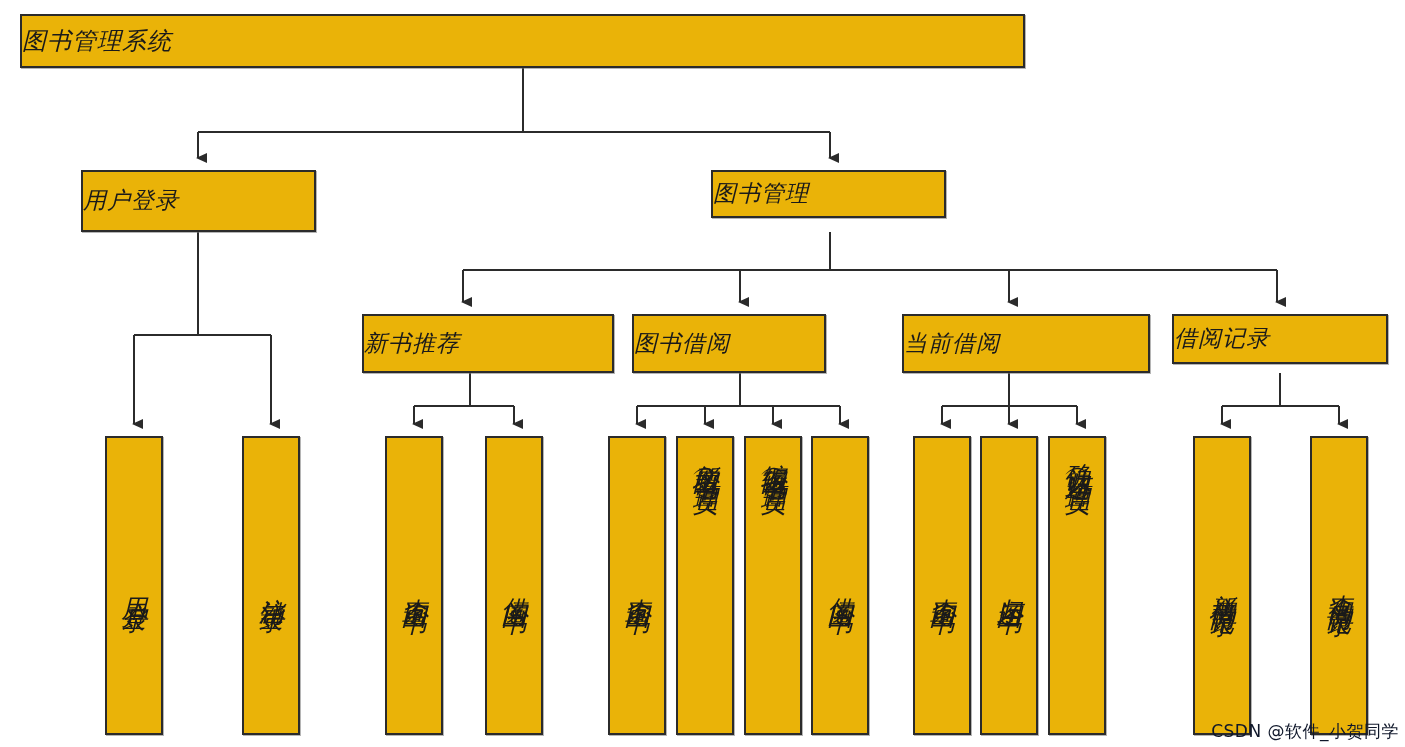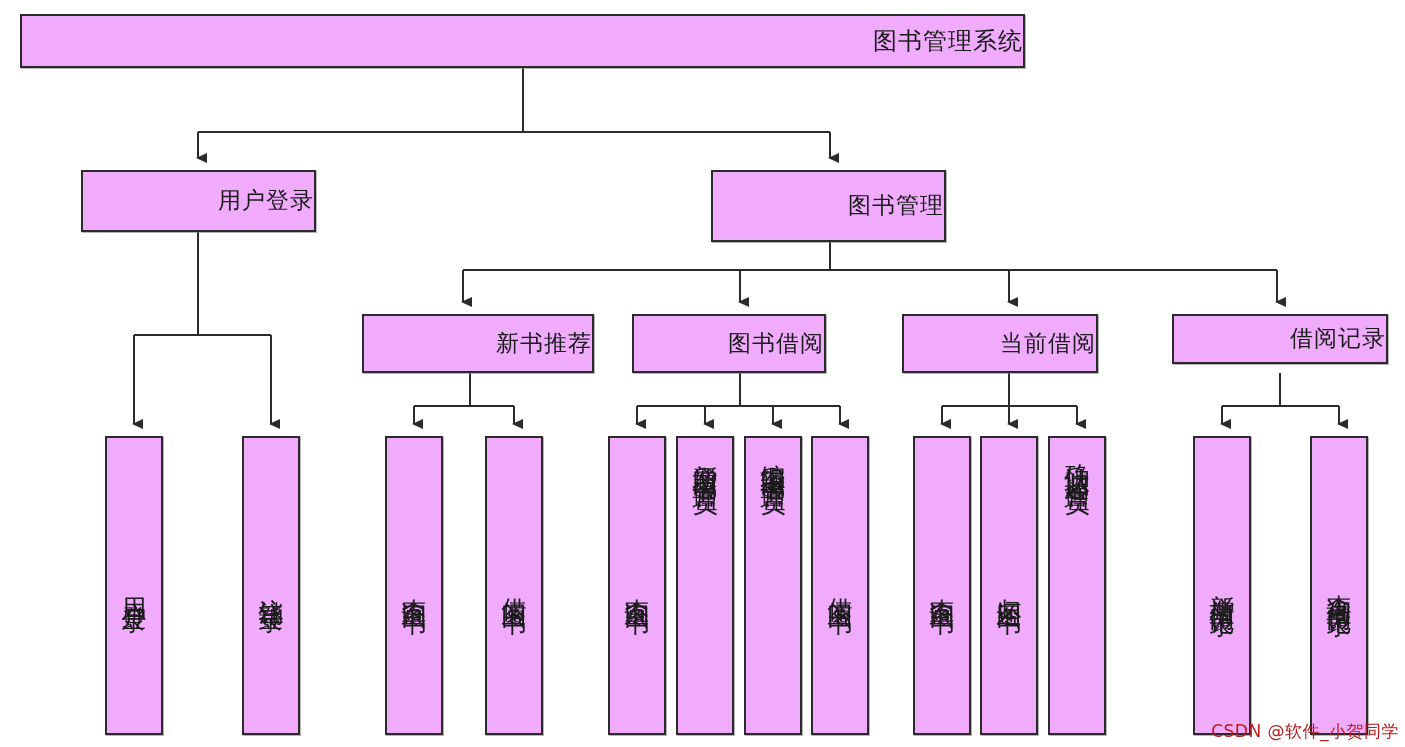--- a/index.html
+++ b/index.html
@@ -7,28 +7,29 @@
     width:1405px;height:747px;
     background:#ffffff;
     font-family:"DejaVu Sans","Liberation Sans",sans-serif;
     overflow:hidden;
     position:relative;
   }
   #diagram{position:absolute;left:0;top:0;width:1405px;height:747px;}
   .node{
     position:absolute;
     box-sizing:border-box;
-    background:#f0abfc;
+    background:#eab308;
     border:2px solid #2b2b2b;
     box-shadow:1px 1px 0 0 rgba(120,120,120,0.55);
     display:flex;
     align-items:center;
-    justify-content:flex-end;
+    justify-content:flex-start;
     color:#1a1a1a;
     z-index:3;
+    font-style:italic;
   }
   .node .lbl{
     display:block;
     text-align:center;
     line-height:1.18;
     white-space:nowrap;
   }
   
   .h-node .lbl{
     font-size:23px;
@@ -50,21 +51,21 @@
     margin:0 auto;
   }
   
   .v-node.short{align-items:center;padding-top:0;}
   svg#wires{position:absolute;left:0;top:0;width:1405px;height:747px;z-index:1;pointer-events:none;}
   #watermark{
     position:absolute;
     right:6px;
     bottom:4px;
     font-size:17px;
-    color:#b91c1c;
+    color:#0f172a;
     letter-spacing:0.5px;
     z-index:5;
     white-space:nowrap;
   }
 </style>
 </head>
 <body>
 
 <div id="diagram">
 
@@ -118,31 +119,31 @@
     </g>
   </svg>
 
   <div class="node h-node" id="n-root" style="left:20px;top:14px;width:1005px;height:54px;">
     <span class="lbl">图书管理系统</span>
   </div>
 
   <div class="node h-node" style="left:81px;top:170px;width:235px;height:62px;">
     <span class="lbl">用户登录</span>
   </div>
-  <div class="node h-node" style="left:711px;top:170px;width:235px;height:72px;">
+  <div class="node h-node" style="left:711px;top:170px;width:235px;height:48px;">
     <span class="lbl">图书管理</span>
   </div>
 
-  <div class="node h-node" style="left:362px;top:314px;width:232px;height:59px;">
+  <div class="node h-node" style="left:362px;top:314px;width:252px;height:59px;">
     <span class="lbl">新书推荐</span>
   </div>
   <div class="node h-node" style="left:632px;top:314px;width:194px;height:59px;">
     <span class="lbl">图书借阅</span>
   </div>
-  <div class="node h-node" style="left:902px;top:314px;width:196px;height:59px;">
+  <div class="node h-node" style="left:902px;top:314px;width:248px;height:59px;">
     <span class="lbl">当前借阅</span>
   </div>
   <div class="node h-node" style="left:1172px;top:314px;width:216px;height:50px;">
     <span class="lbl">借阅记录</span>
   </div>
 
   <div class="node v-node short" style="left:105px;top:436px;width:58px;height:299px;">
     <span class="lbl">用户登录</span>
   </div>
   <div class="node v-node short" style="left:242px;top:436px;width:58px;height:299px;">

